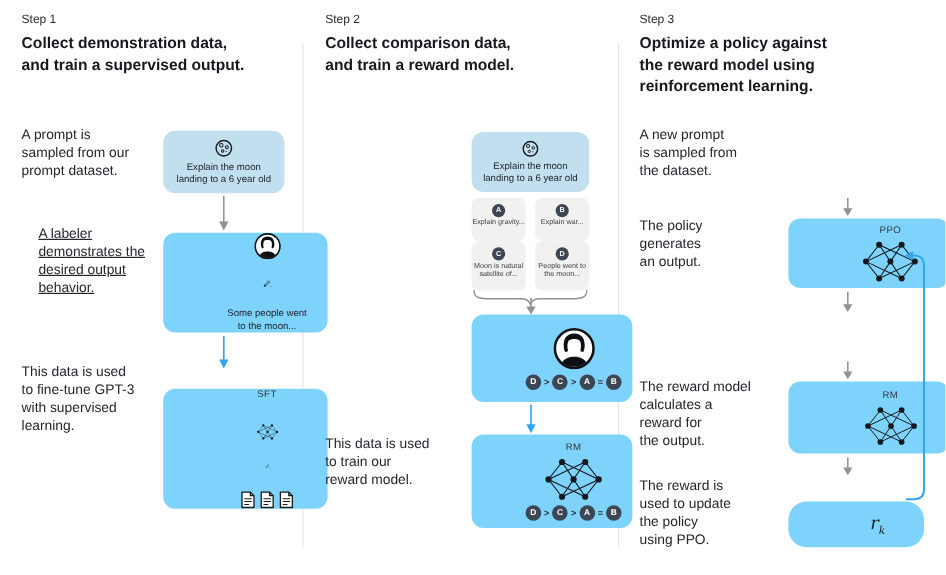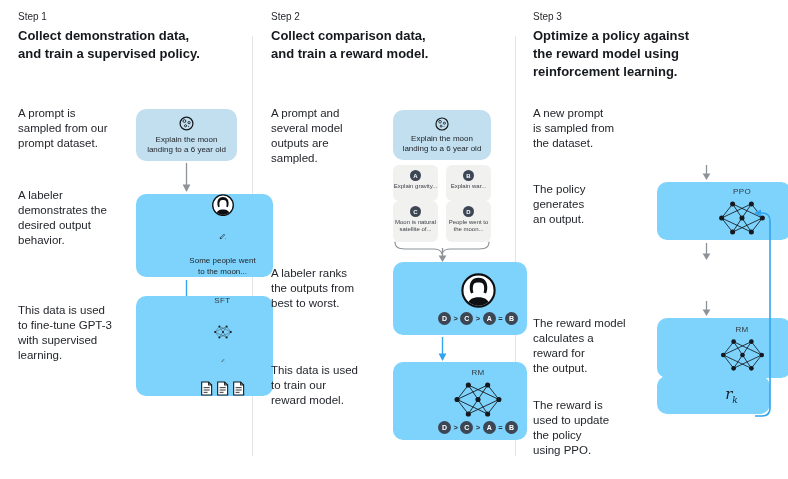--- a/index.html
+++ b/index.html
@@ -39,26 +39,26 @@
 </head>
 <body>
 
 <div class="canvas">
 
   <div class="divider d1"></div>
   <div class="divider d2"></div>
 
   <div class="step-label" style="left:18px;top:10px;">Step 1</div>
   <div class="title" style="left:18px;top:27px;width:225px;">Collect demonstration data,
-and train a supervised policy.</div>
+and train a supervised output.</div>
 
   <div class="body" style="left:18px;top:106px;">A prompt is
 sampled from our
 prompt dataset.</div>
-  <div class="body" style="left:18px;top:188px;">A labeler
+  <div class="body" style="left:32px;top:188px;text-decoration:underline;">A labeler
 demonstrates the
 desired output
 behavior.</div>
   <div class="body" style="left:18px;top:303px;">This data is used
 to fine-tune GPT-3
 with supervised
 learning.</div>
 
   <div class="pbox blue" style="left:136px;top:109px;width:101px;height:52px;gap:3px;">
     <svg width="17" height="17" viewBox="0 0 18 18">
@@ -97,21 +97,21 @@
     </svg>
     <div class="ptext">Some people went
 to the moon...</div>
   </div>
 
   <svg class="abs" style="left:180px;top:280px;" width="13" height="27" viewBox="0 0 13 27">
     <line x1="6.5" y1="0" x2="6.5" y2="20" stroke="#32a4ed" stroke-width="1.4"></line>
     <polygon points="2.6,19.5 10.4,19.5 6.5,27" fill="#32a4ed"></polygon>
   </svg>
 
-  <div class="pbox gray" style="left:136px;top:296px;width:101px;height:100px;gap:19px;">
+  <div class="pbox gray" style="left:136px;top:324px;width:101px;height:100px;gap:19px;">
     <div class="model-label">SFT</div>
     <svg width="54" height="41" viewBox="0 0 60 46">
       <g stroke="#15181c" stroke-width="1.1">
         <line x1="18" y1="5" x2="4" y2="23"></line>
           <line x1="18" y1="5" x2="30" y2="23"></line>
           <line x1="18" y1="5" x2="56" y2="23"></line>
         <line x1="42" y1="5" x2="4" y2="23"></line>
           <line x1="42" y1="5" x2="30" y2="23"></line>
           <line x1="42" y1="5" x2="56" y2="23"></line>
         <line x1="4" y1="23" x2="18" y2="41"></line>
@@ -164,27 +164,20 @@
             <line x1="3.3" y1="10.6" x2="7" y2="10.6"></line>
           </g>
         </svg>
     </div>
   </div>
 
   <div class="step-label" style="left:271px;top:10px;">Step 2</div>
   <div class="title" style="left:271px;top:27px;width:225px;">Collect comparison data,
 and train a reward model.</div>
 
-  <div class="body" style="left:271px;top:106px;">A prompt and
-several model
-outputs are
-sampled.</div>
-  <div class="body" style="left:271px;top:266px;">A labeler ranks
-the outputs from
-best to worst.</div>
   <div class="body" style="left:271px;top:363px;">This data is used
 to train our
 reward model.</div>
 
   <div class="pbox blue" style="left:393px;top:110px;width:98px;height:50px;gap:2px;">
     <svg width="16" height="16" viewBox="0 0 18 18">
       <circle cx="9" cy="9" r="6.8" fill="none" stroke="#15181c" stroke-width="1.3"></circle>
       <circle cx="6.8" cy="6.4" r="1.5" fill="none" stroke="#15181c" stroke-width="0.9"></circle>
       <circle cx="11.7" cy="8.1" r="1.2" fill="none" stroke="#15181c" stroke-width="0.9"></circle>
       <circle cx="8" cy="11.4" r="1.1" fill="none" stroke="#15181c" stroke-width="0.9"></circle>
@@ -381,21 +374,21 @@
           <circle cx="42" cy="41" r="3.2"></circle>
       </g>
     </svg>
   </div>
 
   <svg class="abs" style="left:700px;top:381px;" width="13" height="15" viewBox="0 0 13 15">
     <line x1="6.5" y1="0" x2="6.5" y2="9" stroke="#8e939a" stroke-width="1.3"></line>
     <polygon points="2.6,8.5 10.4,8.5 6.5,15" fill="#8e939a"></polygon>
   </svg>
 
-  <div class="pbox gray" style="left:657px;top:376px;width:77px;height:38px;">
+  <div class="pbox gray" style="left:657px;top:418px;width:77px;height:38px;border-radius:15px;">
     <div class="rk-math"><span>r</span><sub class="rk-sub">k</sub></div>
   </div>
 
   <svg class="abs" style="left:688px;top:200px;" width="100" height="230" viewBox="0 0 100 230">
     <path d="M67,216 H74 Q82,216 82,208 V21 Q82,13 74,13 H71" fill="none" stroke="#32a4ed" stroke-width="1.6"></path>
     <polygon points="73,9.4 73,16.6 66,13" fill="#32a4ed"></polygon>
   </svg>
 
 </div>
 

